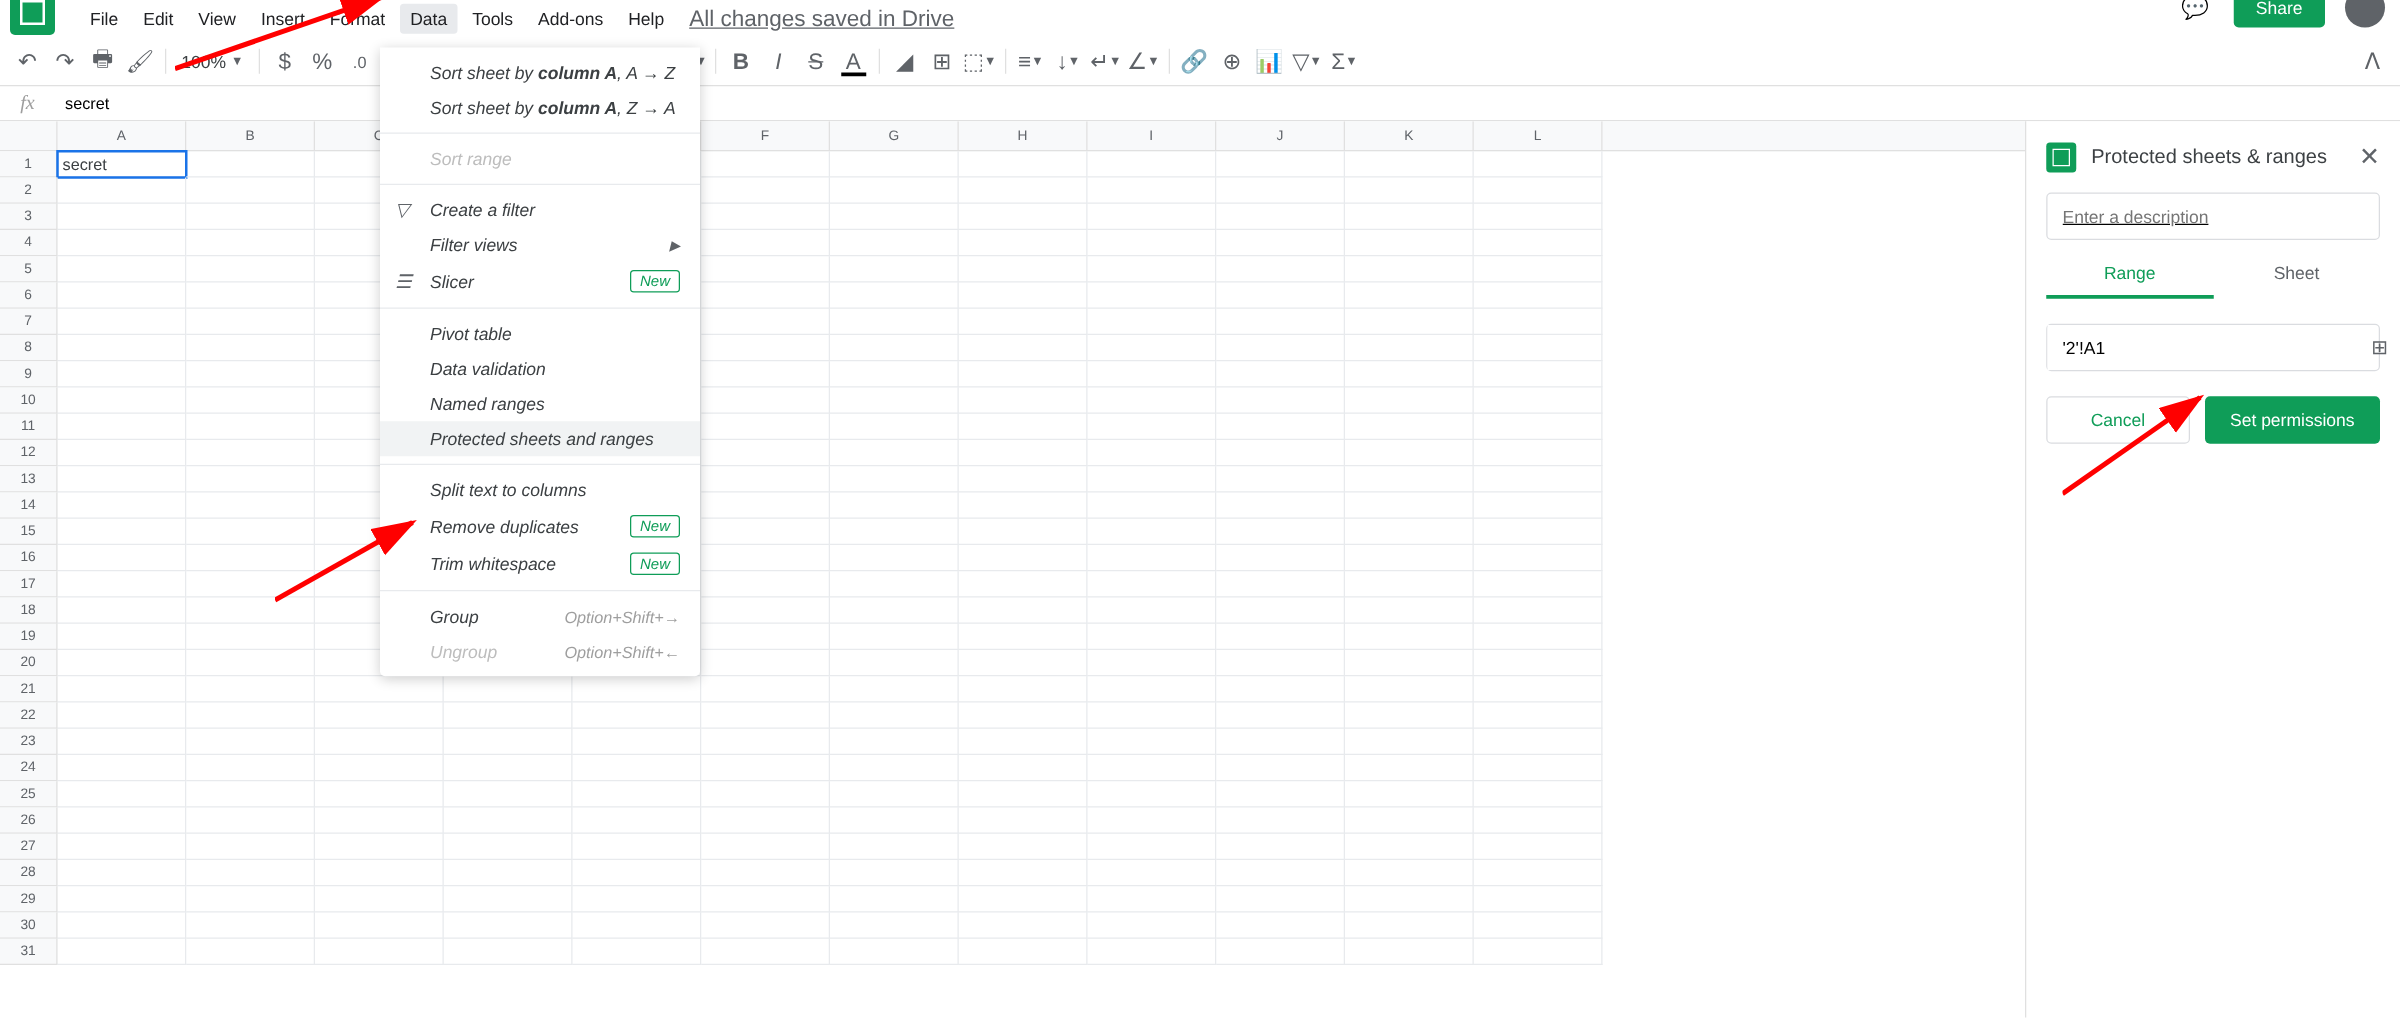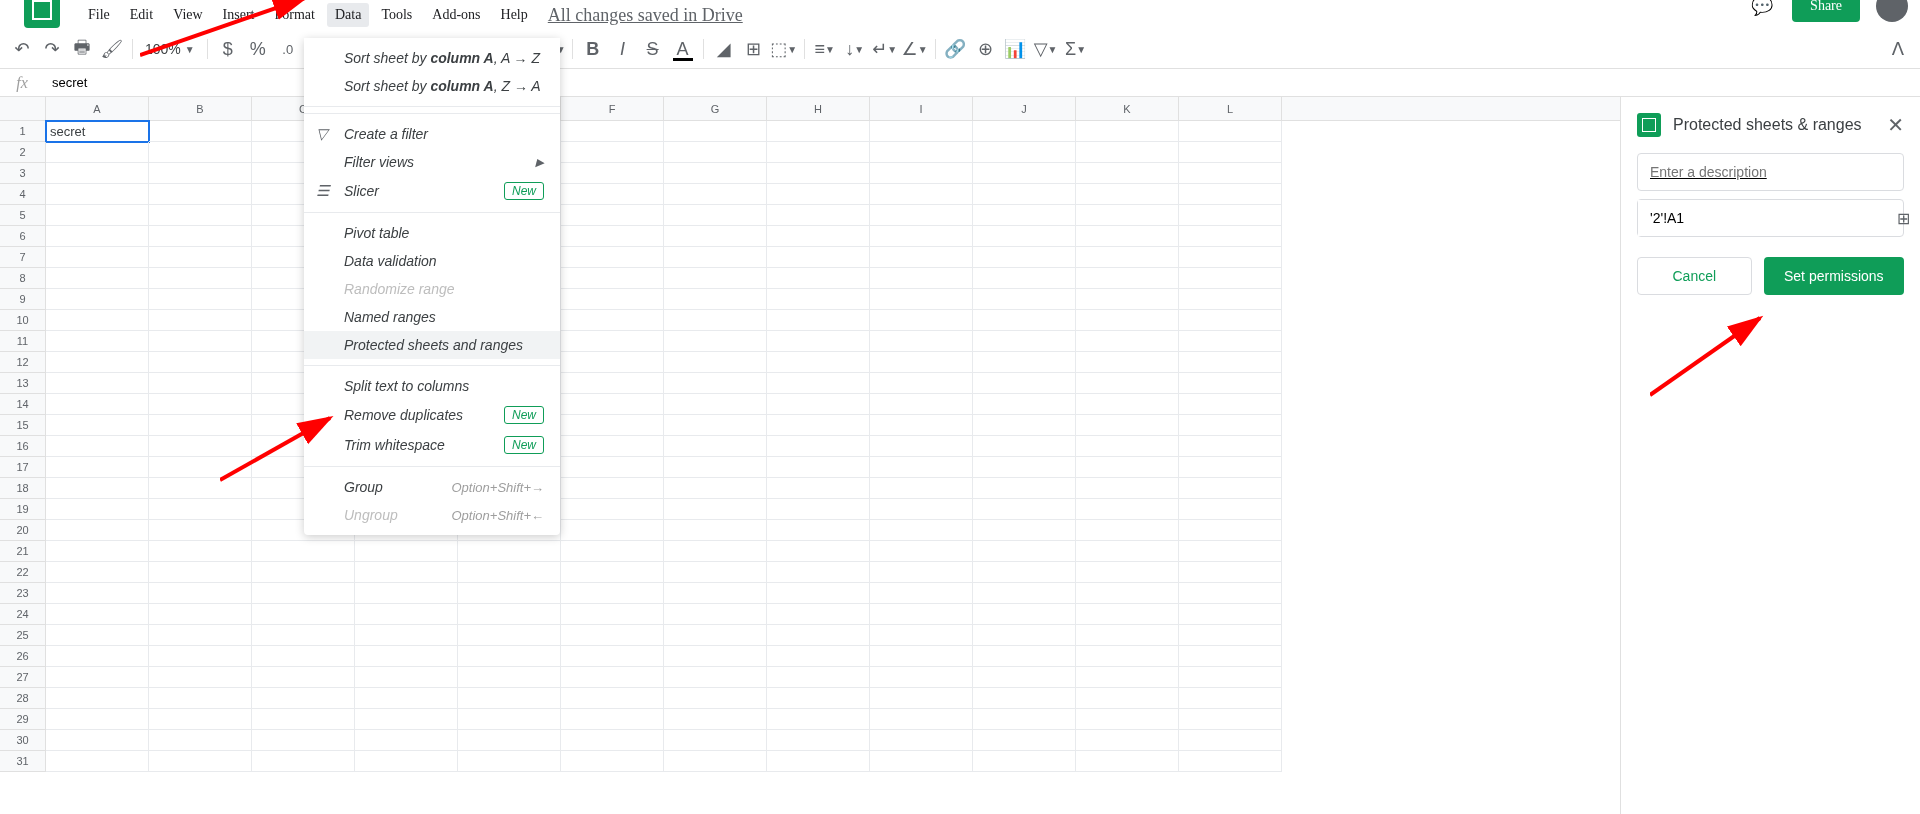--- a/index.html
+++ b/index.html
@@ -1,17 +1,17 @@
 <!DOCTYPE html>
 <html><head>
 <meta charset="utf-8">
 <style>
 * { box-sizing: border-box; margin: 0; padding: 0; }
 body { font-family: Arial, sans-serif; font-size: 13px; color: #3c4043; overflow: hidden; width: 1920px; height: 814px; background: #fff; position: relative; }
-.topbar { display: flex; align-items: center; height: 30px; padding: 0 24px; font-family: Liberation Serif, serif; }
+.topbar { display: flex; align-items: center; height: 30px; padding: 0 8px; }
 .logo { width: 36px; height: 36px; background: #0f9d58; border-radius: 4px; position: relative; margin-right: 20px; margin-top: -10px;}
 .logo::before { content: ''; position: absolute; inset: 8px; border: 2px solid #fff; }
 .menubar { display: flex; gap: 4px; }
 .menu-item { padding: 4px 8px; cursor: pointer; border-radius: 3px; font-size: 14px; color: #202124; }
 .menu-item.active { background: #e8eaed; }
 .save-status { margin-left: 12px; color: #5f6368; text-decoration: underline; font-size: 18px; }
 .right-top { position: absolute; right: 12px; top: -10px; display: flex; align-items: center; gap: 16px; }
 .share-btn { background: #0f9d58; color: #fff; padding: 8px 18px; border-radius: 4px; font-weight: 500; font-size: 14px; }
 .avatar { width: 32px; height: 32px; border-radius: 50%; background: #5f6368; }
 .toolbar-wrap { display: flex; align-items: center; justify-content: space-between; border-bottom: 1px solid #e0e0e0; }
@@ -627,63 +627,67 @@
   </div>
 
   <div class="sidebar">
     <div class="sb-header">
       <div class="sb-icon"></div>
       <div class="sb-title">Protected sheets &amp; ranges</div>
       <div class="sb-close">✕</div>
     </div>
     <div class="sb-body">
       <input class="sb-input" placeholder="Enter a description" style="">
+      <div class="sb-tabs">
+        <div class="sb-tab active">Range</div>
+        <div class="sb-tab">Sheet</div>
+      </div>
       <div class="range-input-wrap">
         <input class="range-input" value="'2'!A1" style="">
         <div class="range-icon">⊞</div>
       </div>
       <div class="sb-buttons">
         <button class="btn-cancel">Cancel</button>
         <button class="btn-set">Set permissions</button>
       </div>
     </div>
   </div>
 </div>
 
 <div class="dropdown-menu">
   <div class="dm-item">
       <span><span>Sort sheet by </span><b>column A</b><span>, A → Z</span></span>
     </div>
   <div class="dm-item">
       <span><span>Sort sheet by </span><b>column A</b><span>, Z → A</span></span>
     </div>
   <div class="dm-sep"></div>
+  <div class="dm-item disabled">
+      <span>Sort range</span>
+    </div>
   <div class="dm-sep"></div>
   <div class="dm-item">
       <span class="icon">▽</span>
       <span>Create a filter</span>
     </div>
   <div class="dm-item">
       <span>Filter views</span>
       <span class="submenu-arrow">▶</span>
     </div>
   <div class="dm-item">
       <span class="icon">☰</span>
       <span>Slicer</span>
       <span class="badge-new">New</span>
     </div>
   <div class="dm-sep"></div>
   <div class="dm-item">
       <span>Pivot table</span>
     </div>
   <div class="dm-item">
       <span>Data validation</span>
-    </div>
-  <div class="dm-item disabled">
-      <span>Randomize range</span>
     </div>
   <div class="dm-item">
       <span>Named ranges</span>
     </div>
   <div class="dm-item hover">
       <span>Protected sheets and ranges</span>
     </div>
   <div class="dm-sep"></div>
   <div class="dm-item">
       <span>Split text to columns</span>

